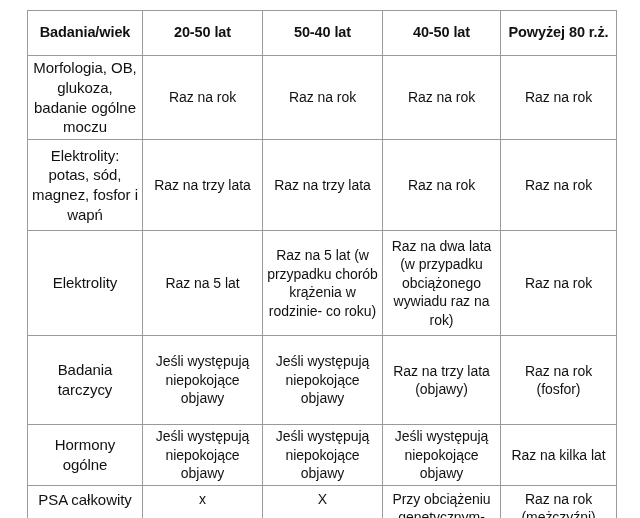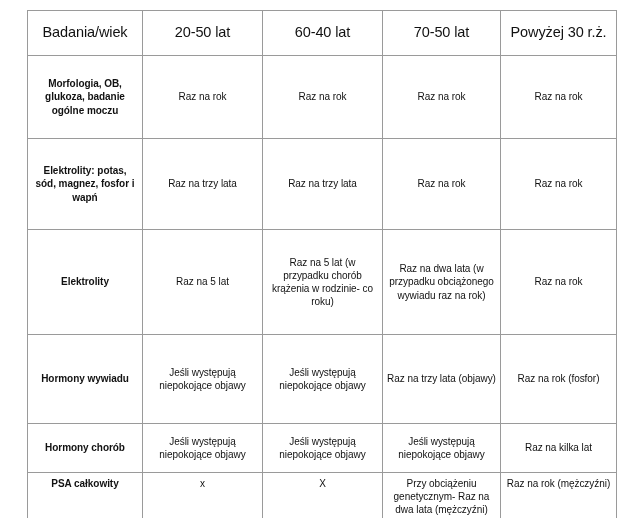--- a/index.html
+++ b/index.html
@@ -37,33 +37,33 @@
 
   table.schedule th,
   table.schedule td {
     border: 1px solid #9a9a9a;
     text-align: center;
     vertical-align: middle;
     padding: 2px 4px;
     line-height: 1.32;
   }
   table.schedule thead th {
-    font-weight: normal;
+    font-weight: bold;
     font-size: 14.5px;
     height: 40px;
     letter-spacing: -0.1px;
   }
   td.rowhead {
-    font-weight: bold;
-    font-size: 10px;
+    font-weight: normal;
+    font-size: 15px;
     letter-spacing: -0.05px;
   }
   td.cell {
     font-weight: normal;
-    font-size: 10px;
+    font-size: 14px;
     letter-spacing: -0.05px;
   }
   tr.r-morfologia td { height: 78px; }
   tr.r-elektrolity td { height: 86px; }
   tr.r-lipidogram td { height: 100px; }
   tr.r-tarczyca td { height: 84px; }
   tr.r-plciowe td { height: 44px; }
   tr.r-psa td { height: 58px; vertical-align: top; padding-top: 4px; }
   tr.r-psa td.rowhead { vertical-align: top; }
 </style>
@@ -77,23 +77,23 @@
       <col class="c0">
         <col class="c1">
         <col class="c2">
         <col class="c3">
         <col class="c4">
     </colgroup>
     <thead>
       <tr>
         <th>Badania/wiek</th>
         <th>20-50 lat</th>
-        <th>60-40 lat</th>
-        <th>70-50 lat</th>
-        <th>Powyżej 30 r.ż.</th>
+        <th>50-40 lat</th>
+        <th>40-50 lat</th>
+        <th>Powyżej 80 r.ż.</th>
       </tr>
     </thead>
     <tbody>
 
       <tr class="r-morfologia">
         <td class="rowhead">Morfologia, OB, glukoza, badanie ogólne moczu</td>
         <td class="cell">Raz na rok</td>
         <td class="cell">Raz na rok</td>
         <td class="cell">Raz na rok</td>
         <td class="cell">Raz na rok</td>
@@ -109,29 +109,29 @@
 
       <tr class="r-lipidogram">
         <td class="rowhead">Elektrolity</td>
         <td class="cell">Raz na 5 lat</td>
         <td class="cell">Raz na 5 lat (w przypadku chorób krążenia w rodzinie- co roku)</td>
         <td class="cell">Raz na dwa lata (w przypadku obciążonego wywiadu raz na rok)</td>
         <td class="cell">Raz na rok</td>
       </tr>
 
       <tr class="r-tarczyca">
-        <td class="rowhead">Hormony wywiadu</td>
+        <td class="rowhead">Badania tarczycy</td>
         <td class="cell">Jeśli występują niepokojące objawy</td>
         <td class="cell">Jeśli występują niepokojące objawy</td>
         <td class="cell">Raz na trzy lata (objawy)</td>
         <td class="cell">Raz na rok (fosfor)</td>
       </tr>
 
       <tr class="r-plciowe">
-        <td class="rowhead">Hormony chorób</td>
+        <td class="rowhead">Hormony ogólne</td>
         <td class="cell">Jeśli występują niepokojące objawy</td>
         <td class="cell">Jeśli występują niepokojące objawy</td>
         <td class="cell">Jeśli występują niepokojące objawy</td>
         <td class="cell">Raz na kilka lat</td>
       </tr>
 
       <tr class="r-psa">
         <td class="rowhead">PSA całkowity</td>
         <td class="cell">x</td>
         <td class="cell">X</td>

